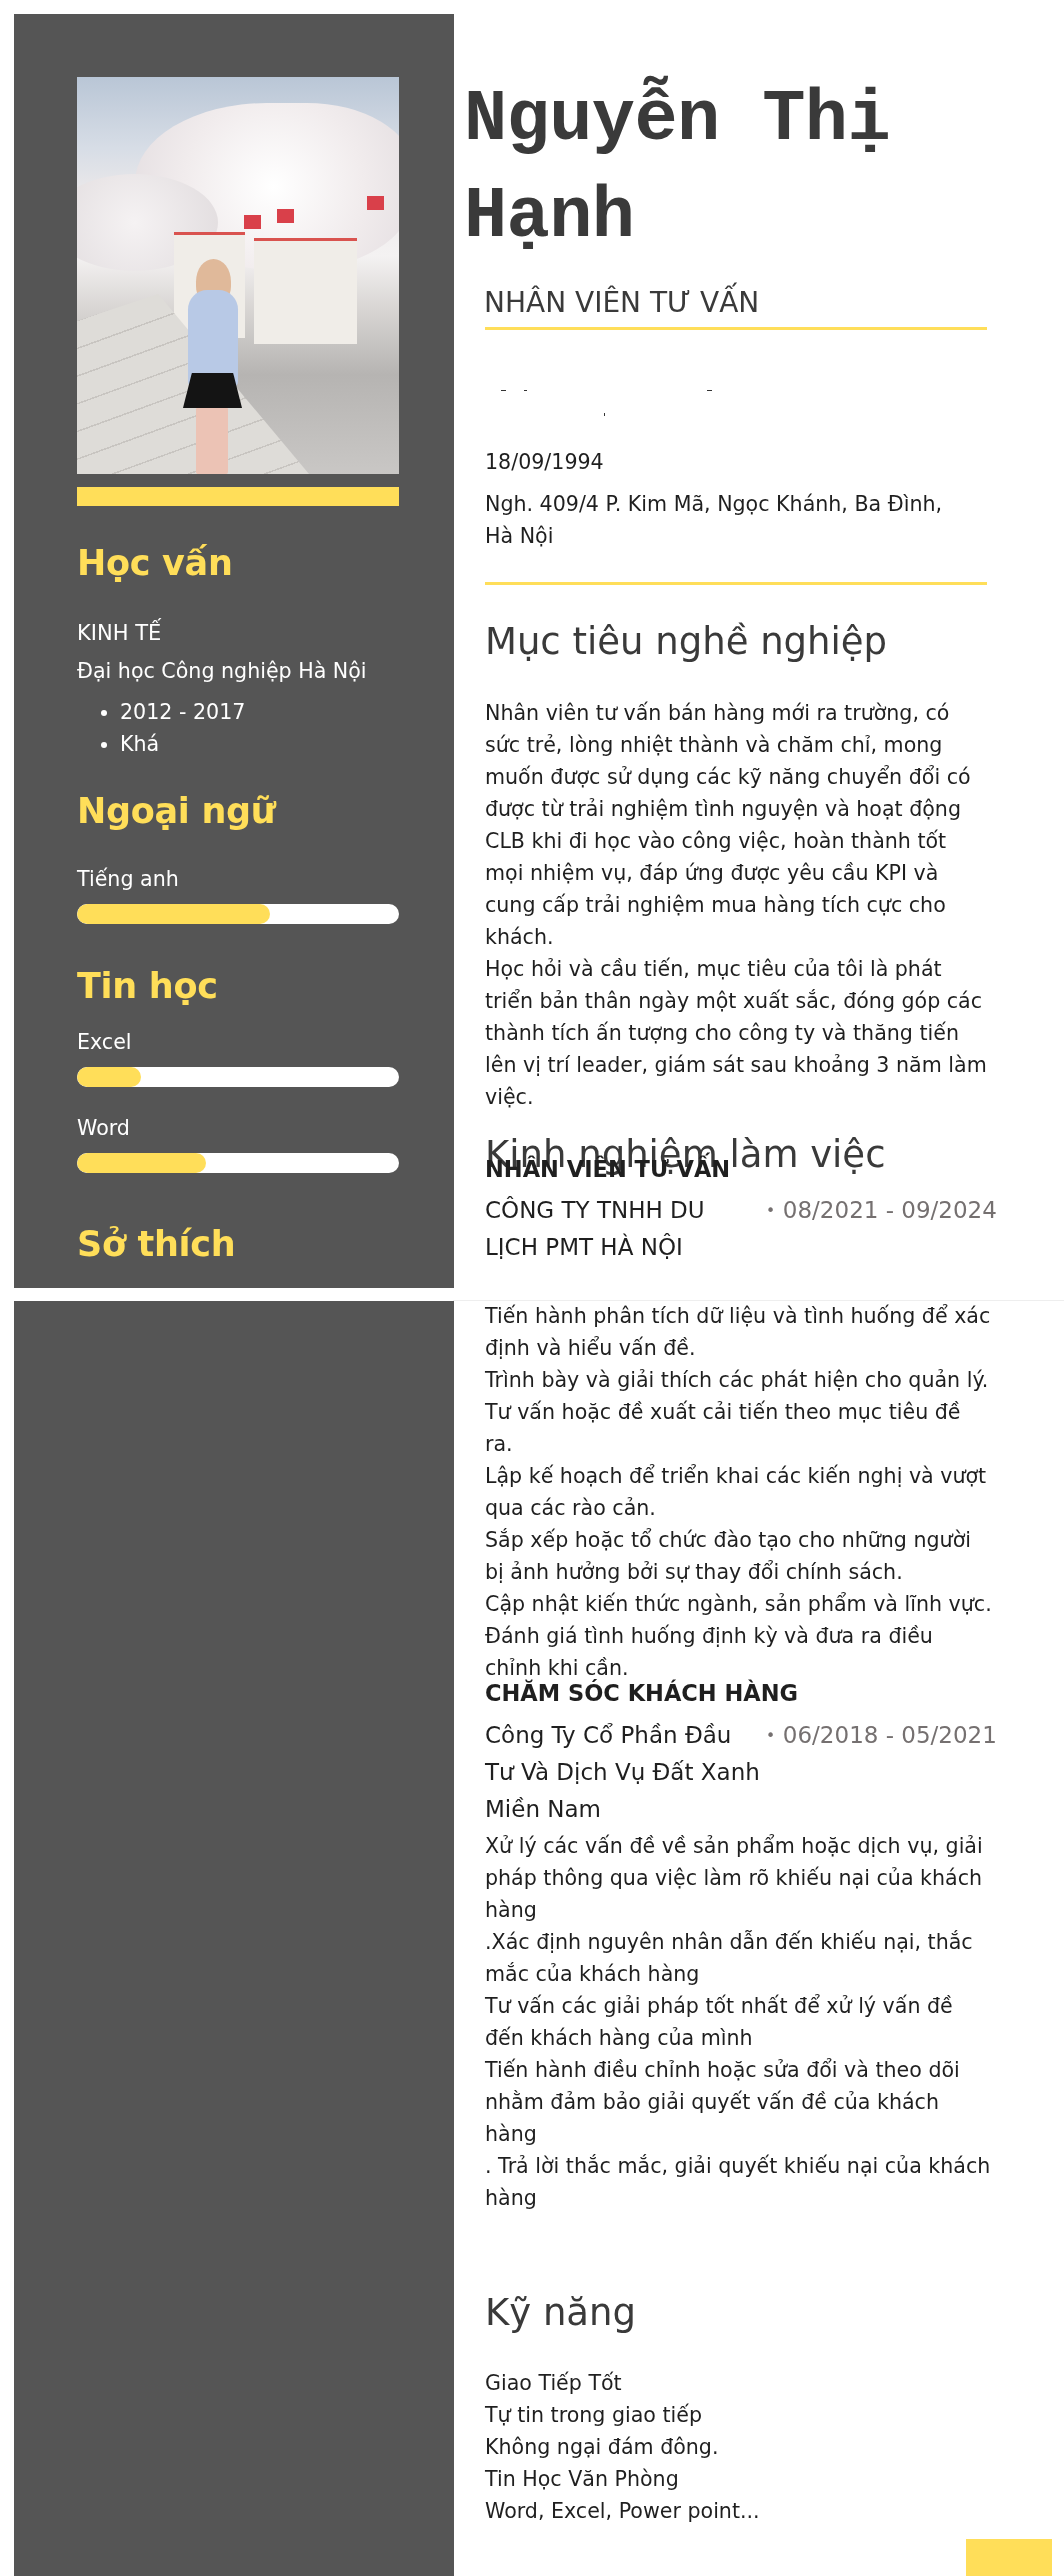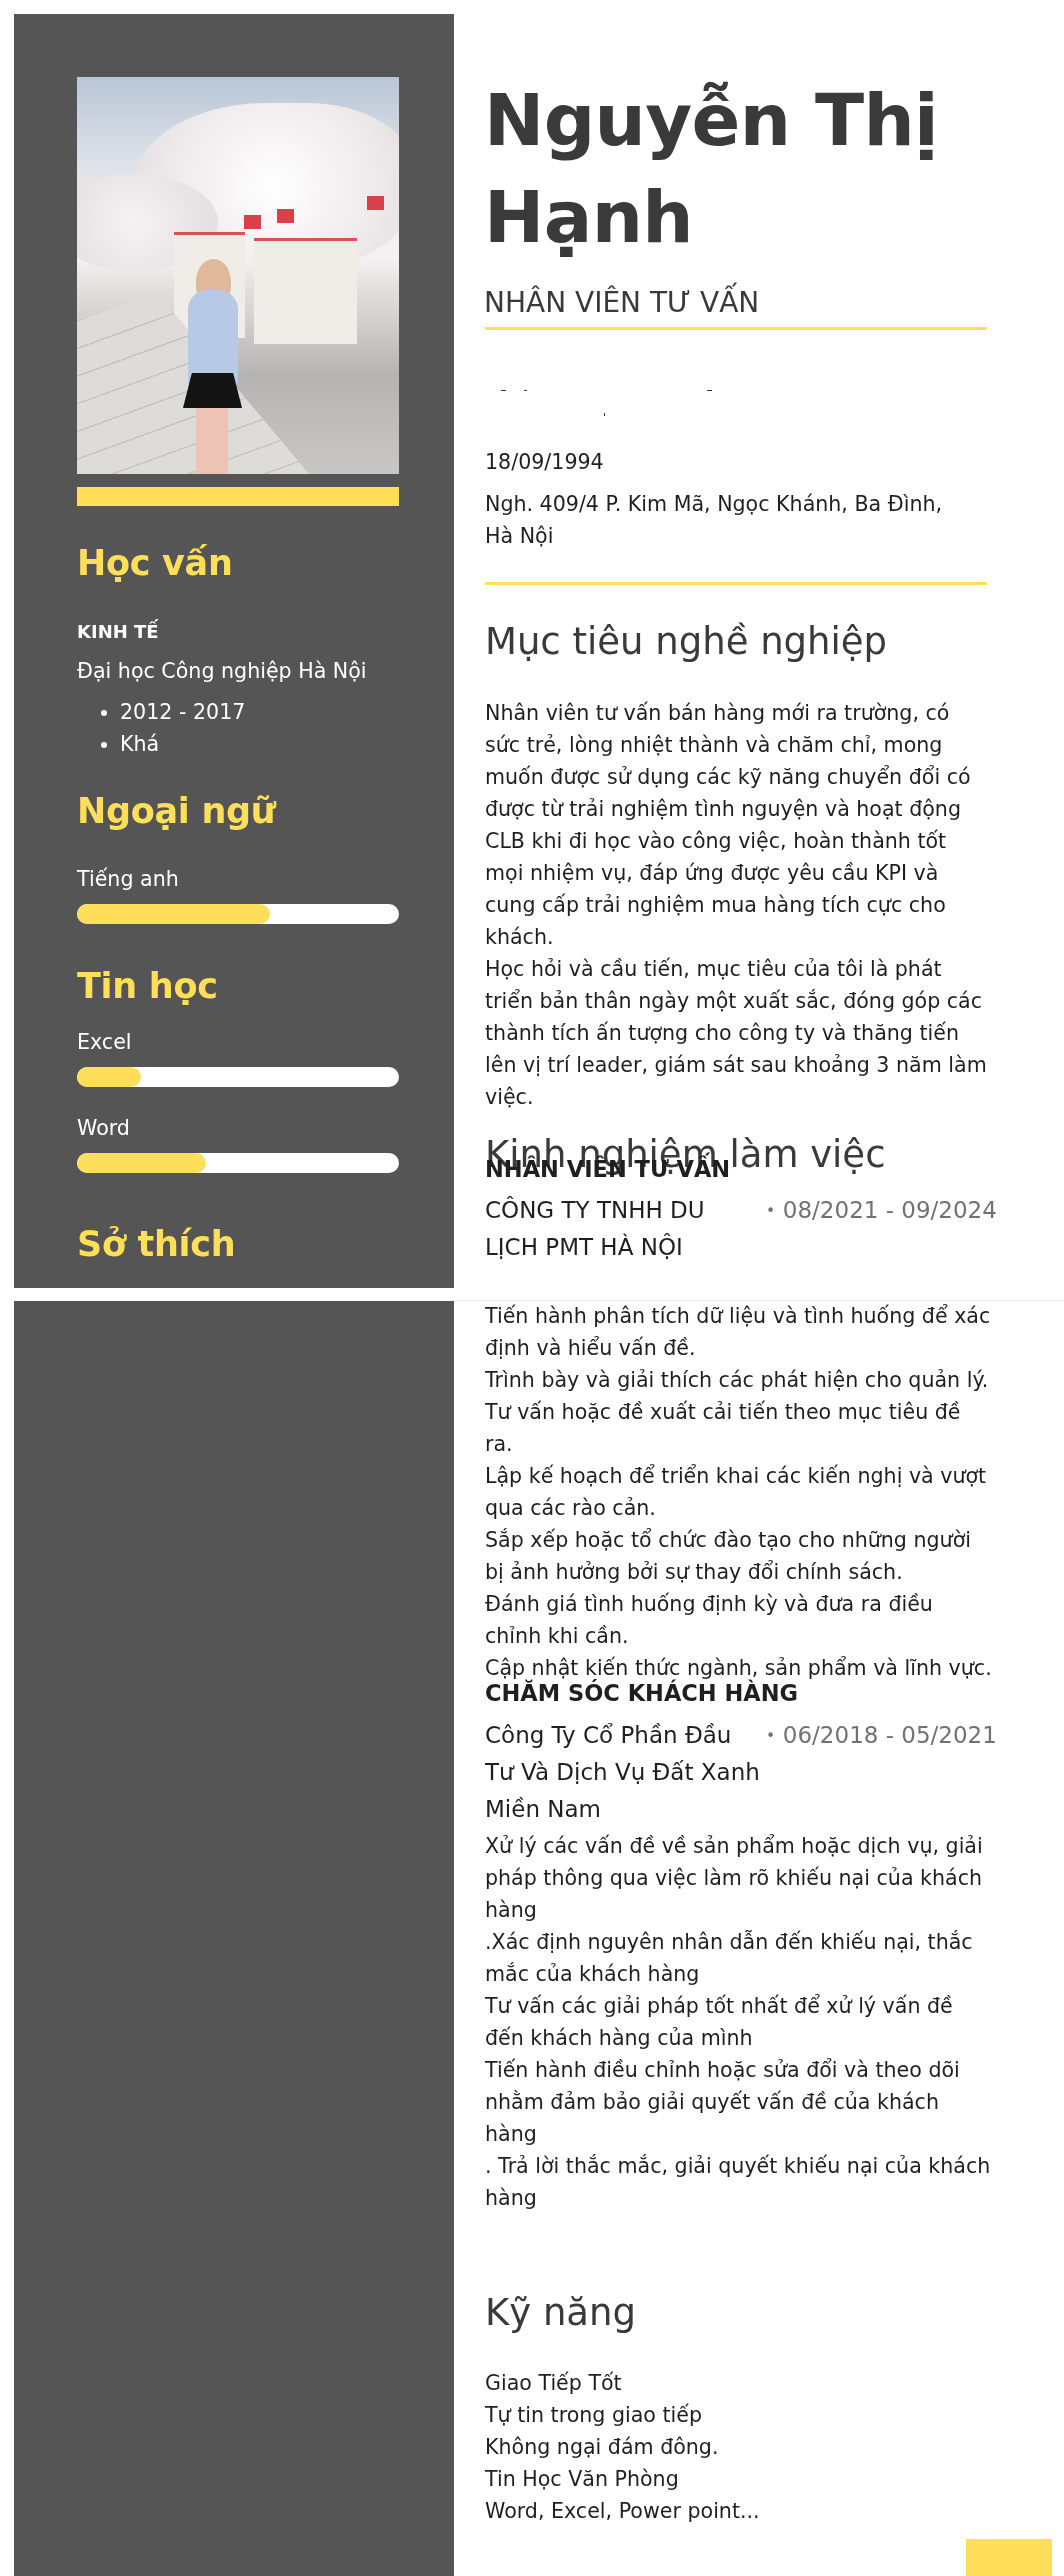--- a/index.html
+++ b/index.html
@@ -19,27 +19,27 @@
   .photo .lantern { position:absolute; width:16.7px; height:14px; background:#d9404a; }
   .photo .path { position:absolute; left:0; bottom:0; width:232px; height:180px;
                  background:repeating-linear-gradient(160deg,#dedcd8 0 24.5px,#c8c5c1 24.5px 26px); clip-path:polygon(0 100%,0 15%,35% 0,100% 100%); }
   .photo .person-top { position:absolute; left:111px; top:213px; width:50px; height:97px; background:#b8c9e6; border-radius:19.3px 19.3px 5.2px 5.2px; }
   .photo .person-hair { position:absolute; left:119px; top:182px; width:35px; height:45px; background:#e0b99a; border-radius:50% 50% 40% 40%; }
   .photo .person-skirt { position:absolute; left:106px; top:296px; width:59px; height:35px; background:#141414; clip-path:polygon(15% 0,85% 0,100% 100%,0 100%); }
   .photo .person-legs { position:absolute; left:119px; top:330px; width:32px; height:67px; background:#ecc3b5; border-radius:2.6px; }
   .photo-bar { position:absolute; left:77px; top:487px; width:322px; height:19.3px; background:#ffde59; }
 
   .sb-h { position:absolute; left:77px; color:#ffde59; font-size:35px; font-weight:bold; margin:0; line-height:1; letter-spacing:-0.3px; }
-  .sb-sub { position:absolute; left:77px; color:#ffffff; font-size:18px; font-weight:bold; line-height:1; }
+  .sb-sub { position:absolute; left:77px; color:#ffffff; font-size:21px; font-weight:normal; line-height:1; }
   .sb-text { position:absolute; left:77px; color:#ffffff; font-size:20.6px; line-height:1; }
   .sb-list { position:absolute; left:77px; top:696px; margin:0; padding:0 0 0 43px; color:#ffffff; font-size:20.6px; line-height:32px; }
   .bar { position:absolute; left:77px; width:322px; height:20px; background:#ffffff; border-radius:10.3px; overflow:hidden; }
   .bar .fill { height:100%; background:#ffde59; border-radius:10.3px; }
 
-  .name { position:absolute; left:484px; top:72px; margin:0; font-size:72px; line-height:97px; font-weight:bold; color:#3a3a3a; letter-spacing:-0.6px; width:528px; }
+  .name { position:absolute; left:464px; top:72px; margin:0; font-size:72px; line-height:97px; font-weight:bold; color:#3a3a3a; letter-spacing:-0.6px; width:528px;font-family:Liberation Mono, monospace; }
   .title { position:absolute; left:484px; top:289px; font-size:28px; line-height:1; color:#3a3a3a; }
   .yline { position:absolute; left:485px; width:502px; height:3.2px; background:#ffde59; }
   .frag { position:absolute; height:1.3px; background:#333; }
   .r-text { position:absolute; left:485px; width:509px; font-size:20.6px; line-height:32px; color:#1f1f1f; }
   .r-h { position:absolute; left:485px; margin:0; font-size:37px; font-weight:normal; color:#3a3a3a; line-height:1; }
   .job-title { position:absolute; left:485px; font-size:22.5px; font-weight:bold; color:#1f1f1f; line-height:1; }
   .company { position:absolute; left:485px; width:277px; font-size:23px; line-height:37px; color:#1f1f1f; }
   .dates { position:absolute; left:766px; font-size:23px; color:#757070; line-height:37px; }
   .dates .dot { font-size:15.5px; vertical-align:middle; margin-right:7.7px; }
   .corner { position:absolute; left:966px; top:2539px; width:86px; height:37px; background:#ffde59; }
@@ -117,22 +117,22 @@
 
 <div class="job-title" style="top:1158px;">NHÂN VIÊN TƯ VẤN</div>
 <div class="company" style="top:1192px;">CÔNG TY TNHH DU LỊCH PMT HÀ NỘI</div>
 <div class="dates" style="top:1192px;"><span class="dot">•</span><span>08/2021 - 09/2024</span></div>
 <div class="r-text desc" style="top:1300px;width:509px;">
   <div>Tiến hành phân tích dữ liệu và tình huống để xác định và hiểu vấn đề.</div>
   <div>Trình bày và giải thích các phát hiện cho quản lý.</div>
   <div>Tư vấn hoặc đề xuất cải tiến theo mục tiêu đề ra.</div>
   <div>Lập kế hoạch để triển khai các kiến nghị và vượt qua các rào cản.</div>
   <div>Sắp xếp hoặc tổ chức đào tạo cho những người bị ảnh hưởng bởi sự thay đổi chính sách.</div>
+  <div>Cập nhật kiến thức ngành, sản phẩm và lĩnh vực.</div>
   <div>Đánh giá tình huống định kỳ và đưa ra điều chỉnh khi cần.</div>
-  <div>Cập nhật kiến thức ngành, sản phẩm và lĩnh vực.</div>
 </div>
 
 <div class="job-title" style="top:1682px;">CHĂM SÓC KHÁCH HÀNG</div>
 <div class="company" style="top:1717px;">Công Ty Cổ Phần Đầu Tư Và Dịch Vụ Đất Xanh Miền Nam</div>
 <div class="dates" style="top:1717px;"><span class="dot">•</span><span>06/2018 - 05/2021</span></div>
 <div class="r-text desc" style="top:1830px;width:509px;">
   <div>Xử lý các vấn đề về sản phẩm hoặc dịch vụ, giải pháp thông qua việc làm rõ khiếu nại của khách hàng</div>
   <div>.Xác định nguyên nhân dẫn đến khiếu nại, thắc mắc của khách hàng</div>
   <div>Tư vấn các giải pháp tốt nhất để xử lý vấn đề đến khách hàng của mình</div>
   <div>Tiến hành điều chỉnh hoặc sửa đổi và theo dõi nhằm đảm bảo giải quyết vấn đề của khách hàng</div>

